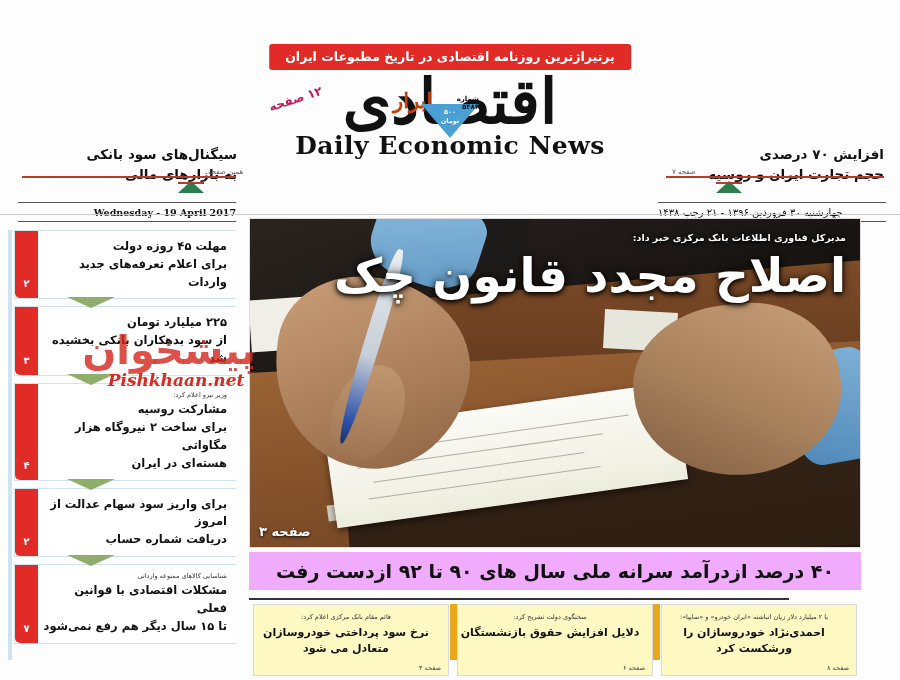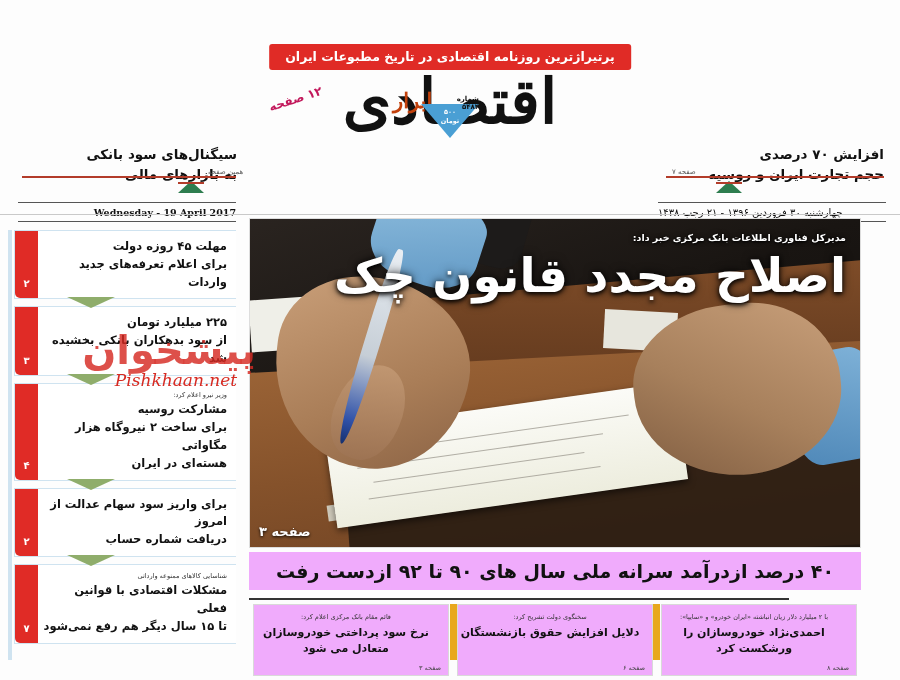--- a/index.html
+++ b/index.html
@@ -442,21 +442,21 @@
     left: 249px;
     width: 612px;
     height: 72px;
     display: flex;
     flex-direction: row-reverse;
     gap: 0;
   }
   .bb {
     position: relative;
     flex: 1;
-    background: #f0abfc;
+    background: #fef9c3;
     border: 1px solid #d9d9d9;
     padding: 8px 10px 4px 0;
     text-align: center;
     direction: rtl;
     margin: 0 4px;
   }
   .bb-kicker { font-size: 6.5px; color: #333; line-height: 1.35; margin-bottom: 3px; }
   .bb-title  { font-size: 11px; font-weight: bold; color: #111; line-height: 1.5; }
   .bb-page   { position: absolute; bottom: 3px; right: 7px; font-size: 6.5px; color: #444; }
   .gold-bar-1, .gold-bar-2 {
@@ -495,21 +495,21 @@
     font-size: 40px;
     font-weight: bold;
     color: rgba(214, 42, 34, 0.82);
     line-height: .9;
     letter-spacing: -2px;
   }
   .wm-en {
     font-family: "DejaVu Serif", "Liberation Serif", serif;
     font-size: 17px;
     font-style: italic;
-    font-weight: normal;
+    font-weight: bold;
     color: #d62a22;
     direction: ltr;
     margin-top: 2px;
   }
 
   .hairline-top {
     position: absolute;
     top: 214px; left: 0; width: 900px; height: 1px;
     background: #c9c9c9;
   }
@@ -518,20 +518,21 @@
 <body>
 
 <div class="page">
 
   <div class="top-banner">پرتیراژترین روزنامه اقتصادی در تاریخ مطبوعات ایران</div>
 
   <div class="masthead">
     <div class="mast-main">اقتصادی</div>
     <div class="mast-sub-ar">ابرار</div>
     <div class="pages-badge">۱۲ صفحه</div>
+    <div class="mast-en">Daily Economic News</div>
   </div>
 
   <div class="issue-triangle">
     <div class="tri-shape"></div>
     <div class="tri-num">شماره ۵۴۸۴</div>
     <div class="tri-inner">
       <div>۵۰۰</div>
       <div>تومان</div>
     </div>
   </div>

